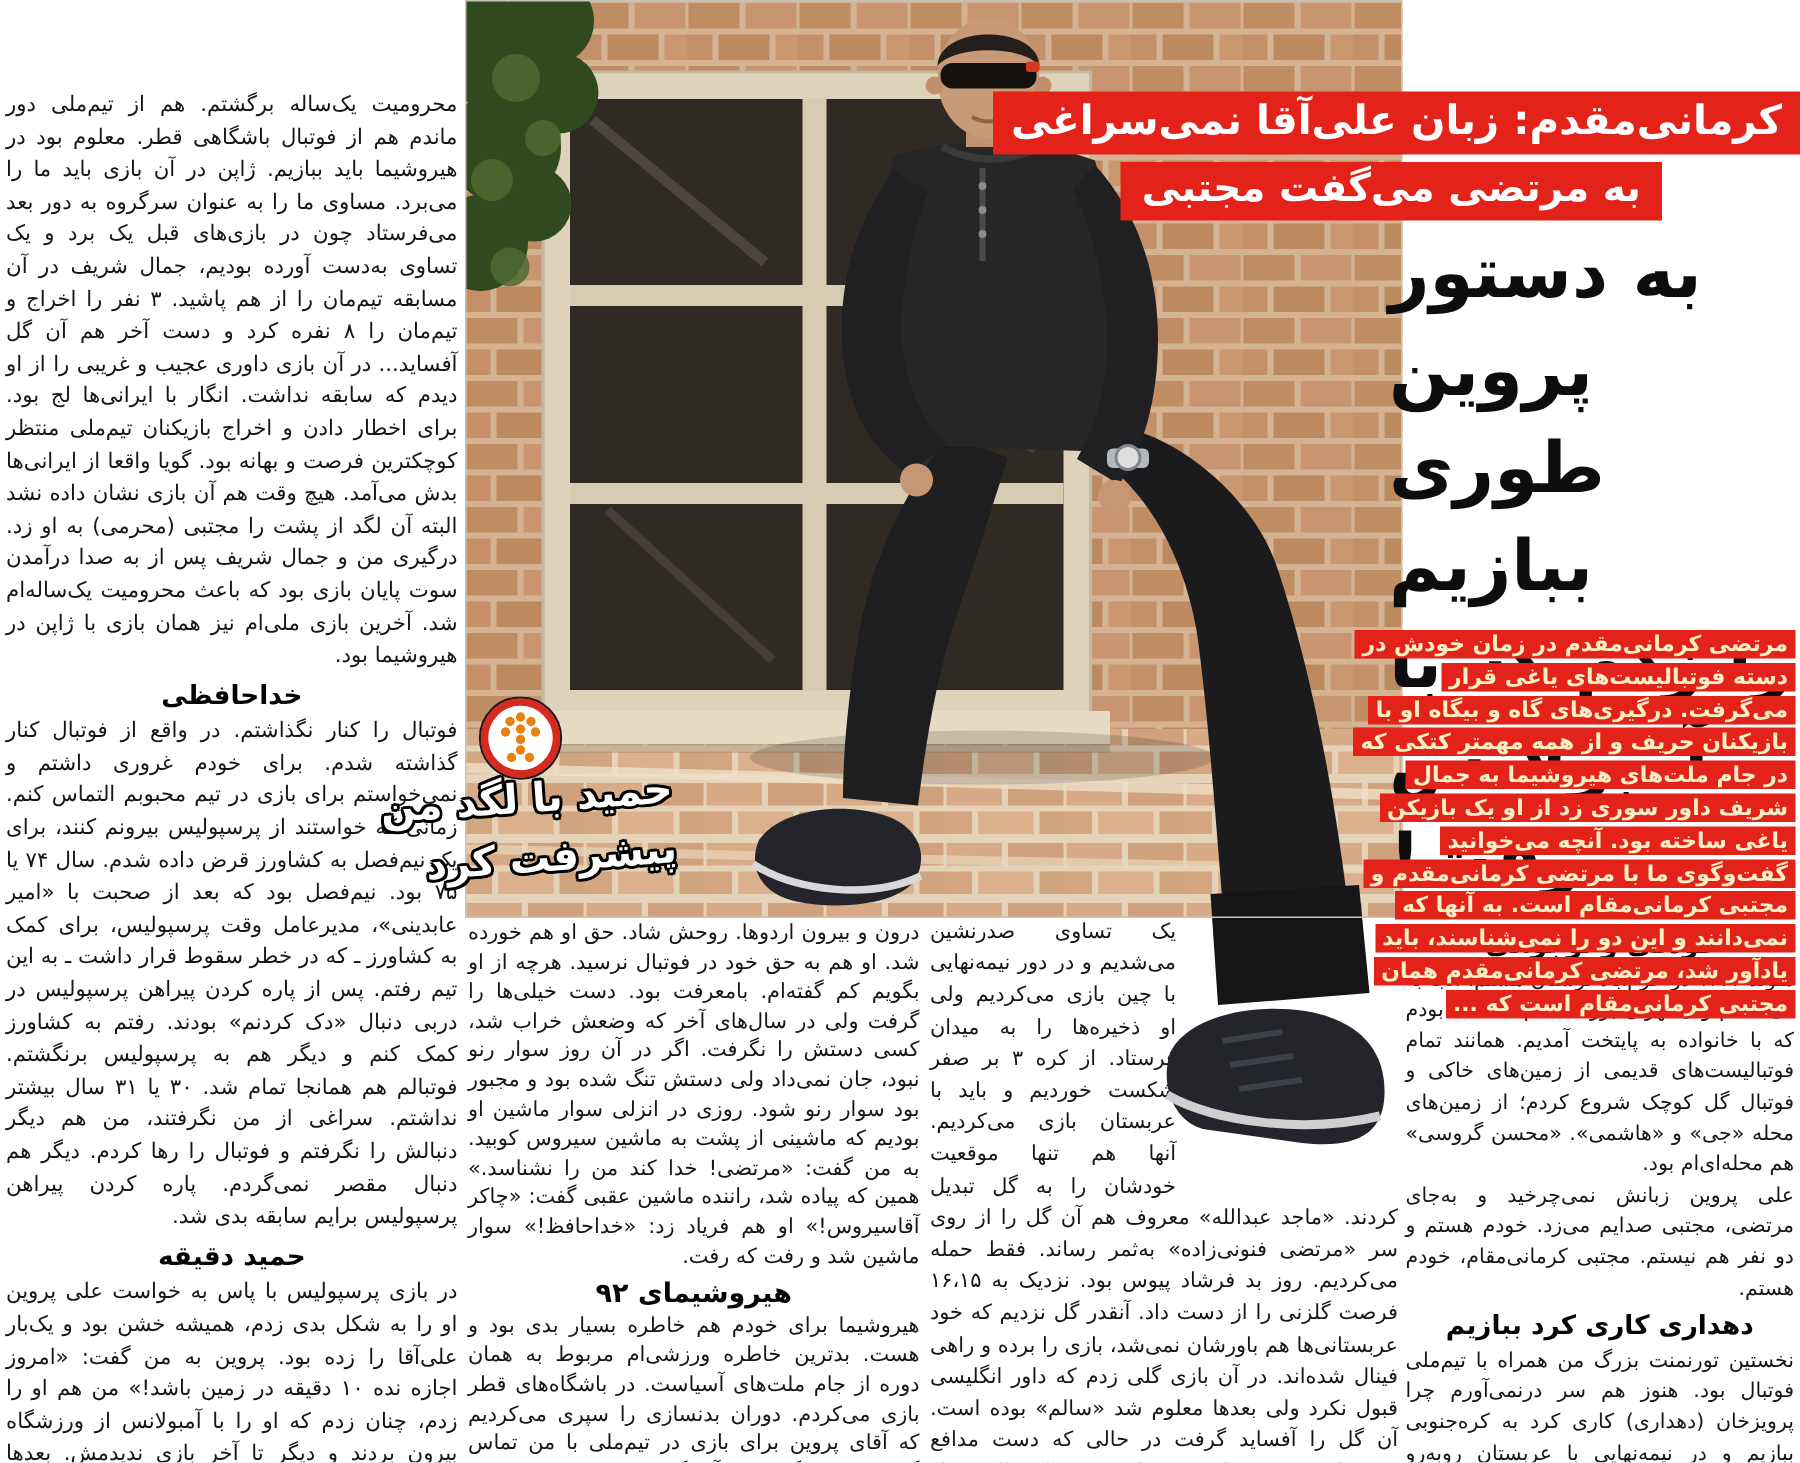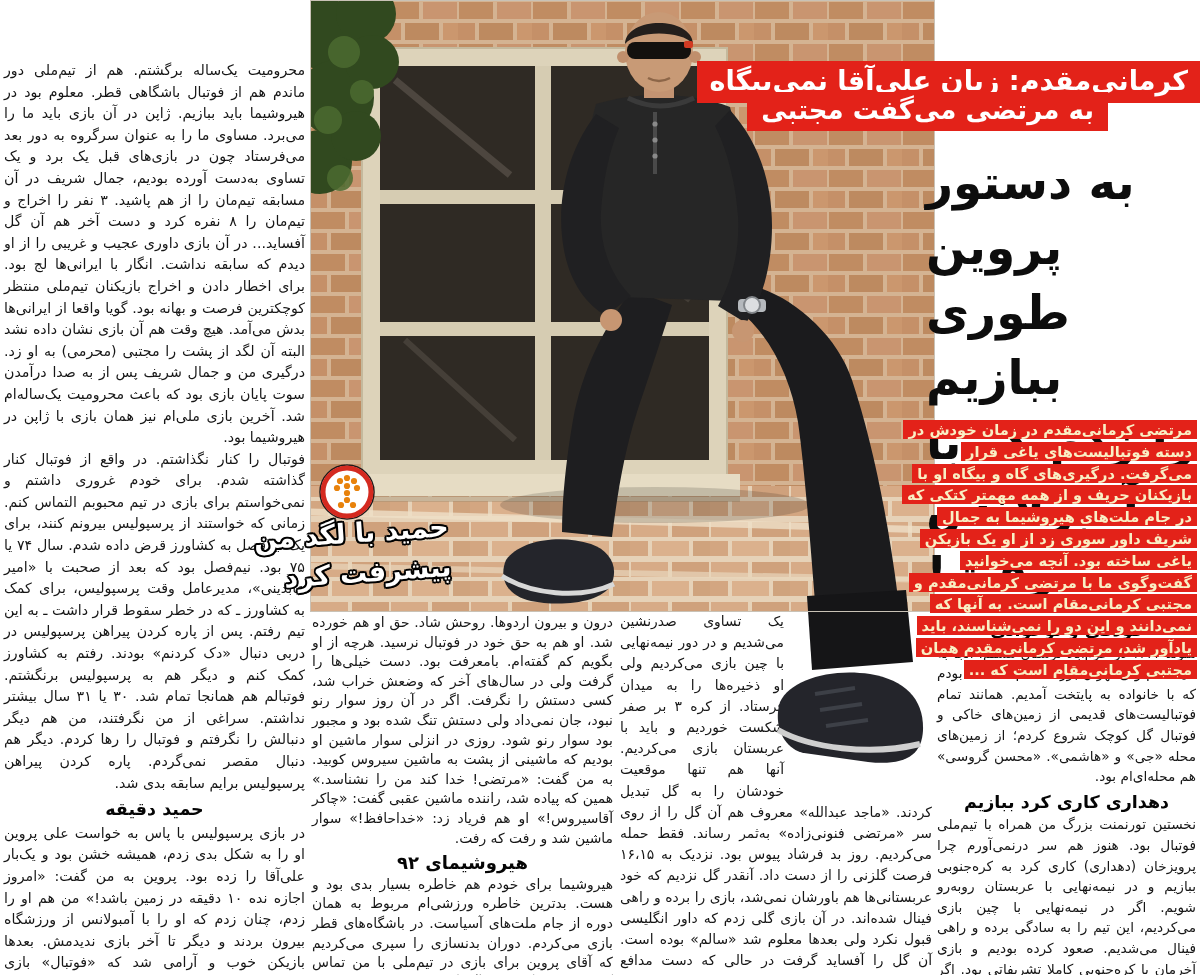--- a/index.html
+++ b/index.html
@@ -22,21 +22,21 @@
                 1.6px 1.6px 0 #000,-1.6px -1.6px 0 #000,1.6px -1.6px 0 #000,-1.6px 1.6px 0 #000;
     white-space:nowrap;
   }
   
   .banner1{
     position:absolute; right:0; top:61px; z-index:6;
     background:#e32219; color:#fff; font-weight:bold; font-size:27px;
     padding:4px 12px 7px; white-space:nowrap;
   }
   .banner2{
-    position:absolute; right:92px; top:92px; z-index:6;
+    position:absolute; right:92px; top:108px; z-index:6;
     background:#e32219; color:#fff; font-weight:bold; font-size:26px;
     padding:3px 14px 6px; white-space:nowrap;
   }
   
   .headline{
     position:absolute; right:2px; top:150px; width:272px; z-index:4;
     text-align:left; font-weight:bold; color:#0d0d0d;
     font-size:47px; line-height:65px; letter-spacing:-1px;
   }
   
@@ -175,54 +175,56 @@
           <circle cx="35" cy="42" r="3.1"></circle>
       </g>
     </svg>
   </div>
 
   <div class="photo-caption">
     <div>حمید با لگد من</div>
     <div>پیشرفت کرد</div>
   </div>
 
-  <div class="banner1">کرمانی‌مقدم: زبان علی‌آقا نمی‌بیگاه</div>
+  <div class="banner1">کرمانی‌مقدم: زبان علی‌آقا نمی‌سراغی</div>
   <div class="banner2">به مرتضی می‌گفت مجتبی</div>
 
   <div class="headline">
     <div>به دستور پروین</div>
     <div>طوری ببازیم</div>
     <div>را زدم که با</div>
     <div>آمبولانس رفت!</div>
   </div>
 
   <div class="lead">
     <span>مرتضی کرمانی‌مقدم در زمان خودش در دسته فوتبالیست‌های یاغی قرار می‌گرفت. درگیری‌های گاه و بیگاه او با بازیکنان حریف و از همه مهمتر کتکی که در جام ملت‌های هیروشیما به جمال شریف داور سوری زد از او یک بازیکن یاغی ساخته بود. آنچه می‌خوانید گفت‌وگوی ما با مرتضی کرمانی‌مقدم و مجتبی کرمانی‌مقام است. به آنها که نمی‌دانند و این دو را نمی‌شناسند، باید یادآور شد، مرتضی کرمانی‌مقدم همان مجتبی کرمانی‌مقام است که ...</span>
   </div>
 
   <div class="col col-right">
     <h3>کودکی و نوجوانی</h3>
     <p>متولد ۱۳۴۴ در خرم‌آباد لرستان هستم. آنجا به دنیا آمدم ولی تهران بزرگ شدم. ۶ ساله بودم که با خانواده به پایتخت آمدیم. همانند تمام فوتبالیست‌های قدیمی از زمین‌های خاکی و فوتبال گل کوچک شروع کردم؛ از زمین‌های محله «جی» و «هاشمی». «محسن گروسی» هم محله‌ای‌ام بود.</p>
+    <p>علی پروین زبانش نمی‌چرخید و به‌جای مرتضی، مجتبی صدایم می‌زد. خودم هستم و دو نفر هم نیستم. مجتبی کرمانی‌مقام، خودم هستم.</p>
     <h3>دهداری کاری کرد ببازیم</h3>
     <p>نخستین تورنمنت بزرگ من همراه با تیم‌ملی فوتبال بود. هنوز هم سر درنمی‌آورم چرا پرویزخان (دهداری) کاری کرد به کره‌جنوبی ببازیم و در نیمه‌نهایی با عربستان روبه‌رو شویم. اگر در نیمه‌نهایی با چین بازی می‌کردیم، این تیم را به سادگی برده و راهی فینال می‌شدیم. صعود کرده بودیم و بازی آخرمان با کره‌جنوبی کاملا تشریفاتی بود. اگر با تیم اصلی برابر کره‌جنوبی قرار می‌گرفتیم، با</p>
   </div>
 
   <div class="col col-mid-right">
     <div class="shoe-spacer"></div>
     <p>یک تساوی صدرنشین می‌شدیم و در دور نیمه‌نهایی با چین بازی می‌کردیم ولی او ذخیره‌ها را به میدان فرستاد. از کره ۳ بر صفر شکست خوردیم و باید با عربستان بازی می‌کردیم. آنها هم تنها موقعیت خودشان را به گل تبدیل کردند. «ماجد عبدالله» معروف هم آن گل را از روی سر «مرتضی فنونی‌زاده» به‌ثمر رساند. فقط حمله می‌کردیم. روز بد فرشاد پیوس بود. نزدیک به ۱۶،۱۵ فرصت گلزنی را از دست داد. آنقدر گل نزدیم که خود عربستانی‌ها هم باورشان نمی‌شد، بازی را برده و راهی فینال شده‌اند. در آن بازی گلی زدم که داور انگلیسی قبول نکرد ولی بعدها معلوم شد «سالم» بوده است. آن گل را آفساید گرفت در حالی که دست مدافع عربستان به تیر دروازه خودشان بود. چهار سال بعد از آن گلی خوردیم که آفساید بود ولی ...</p>
 
   </div>
 
   <div class="col col-mid-left">
     <p>درون و بیرون اردوها. روحش شاد. حق او هم خورده شد. او هم به حق خود در فوتبال نرسید. هرچه از او بگویم کم گفته‌ام. بامعرفت بود. دست خیلی‌ها را گرفت ولی در سال‌های آخر که وضعش خراب شد، کسی دستش را نگرفت. اگر در آن روز سوار رنو نبود، جان نمی‌داد ولی دستش تنگ شده بود و مجبور بود سوار رنو شود. روزی در انزلی سوار ماشین او بودیم که ماشینی از پشت به ماشین سیروس کوبید. به من گفت: «مرتضی! خدا کند من را نشناسد.» همین که پیاده شد، راننده ماشین عقبی گفت: «چاکر آقاسیروس!» او هم فریاد زد: «خداحافظ!» سوار ماشین شد و رفت که رفت.</p>
     <h3>هیروشیمای ۹۲</h3>
     <p>هیروشیما برای خودم هم خاطره بسیار بدی بود و هست. بدترین خاطره ورزشی‌ام مربوط به همان دوره از جام ملت‌های آسیاست. در باشگاه‌های قطر بازی می‌کردم. دوران بدنسازی را سپری می‌کردیم که آقای پروین برای بازی در تیم‌ملی با من تماس گرفت. به او گفتم، از آمادگی کامل دور هستم ولی علی‌آقا گفت: «باید بیایی.» من هم در اوج دوران بدنسازی قطر را ترک کردم تا تیم‌ملی را در ژاپن همراهی کنم. از آنجا هم با</p>
   </div>
 
   <div class="col col-left">
     <p>محرومیت یک‌ساله برگشتم. هم از تیم‌ملی دور ماندم هم از فوتبال باشگاهی قطر. معلوم بود در هیروشیما باید ببازیم. ژاپن در آن بازی باید ما را می‌برد. مساوی ما را به عنوان سرگروه به دور بعد می‌فرستاد چون در بازی‌های قبل یک برد و یک تساوی به‌دست آورده بودیم، جمال شریف در آن مسابقه تیم‌مان را از هم پاشید. ۳ نفر را اخراج و تیم‌مان را ۸ نفره کرد و دست آخر هم آن گل آفساید... در آن بازی داوری عجیب و غریبی را از او دیدم که سابقه نداشت. انگار با ایرانی‌ها لج بود. برای اخطار دادن و اخراج بازیکنان تیم‌ملی منتظر کوچکترین فرصت و بهانه بود. گویا واقعا از ایرانی‌ها بدش می‌آمد. هیچ وقت هم آن بازی نشان داده نشد البته آن لگد از پشت را مجتبی (محرمی) به او زد. درگیری من و جمال شریف پس از به صدا درآمدن سوت پایان بازی بود که باعث محرومیت یک‌ساله‌ام شد. آخرین بازی ملی‌ام نیز همان بازی با ژاپن در هیروشیما بود.</p>
+    <h3>خداحافظی</h3>
     <p>فوتبال را کنار نگذاشتم. در واقع از فوتبال کنار گذاشته شدم. برای خودم غروری داشتم و نمی‌خواستم برای بازی در تیم محبوبم التماس کنم. زمانی که خواستند از پرسپولیس بیرونم کنند، برای یک نیم‌فصل به کشاورز قرض داده شدم. سال ۷۴ یا ۷۵ بود. نیم‌فصل بود که بعد از صحبت با «امیر عابدینی»، مدیرعامل وقت پرسپولیس، برای کمک به کشاورز ـ که در خطر سقوط قرار داشت ـ به این تیم رفتم. پس از پاره کردن پیراهن پرسپولیس در دربی دنبال «دک کردنم» بودند. رفتم به کشاورز کمک کنم و دیگر هم به پرسپولیس برنگشتم. فوتبالم هم همانجا تمام شد. ۳۰ یا ۳۱ سال بیشتر نداشتم. سراغی از من نگرفتند، من هم دیگر دنبالش را نگرفتم و فوتبال را رها کردم. دیگر هم دنبال مقصر نمی‌گردم. پاره کردن پیراهن پرسپولیس برایم سابقه بدی شد.</p>
     <h3>حمید دقیقه</h3>
     <p>در بازی پرسپولیس با پاس به خواست علی پروین او را به شکل بدی زدم، همیشه خشن بود و یک‌بار علی‌آقا را زده بود. پروین به من گفت: «امروز اجازه نده ۱۰ دقیقه در زمین باشد!» من هم او را زدم، چنان زدم که او را با آمبولانس از ورزشگاه بیرون بردند و دیگر تا آخر بازی ندیدمش. بعدها بازیکن خوب و آرامی شد که «فوتبال» بازی می‌کرد. احتمالا همان لگد من باعث پیشرفت او شد و برای همین هم باید مدیون من باشد!</p>
 
   </div>
 
 </div>
 
 </body></html>

